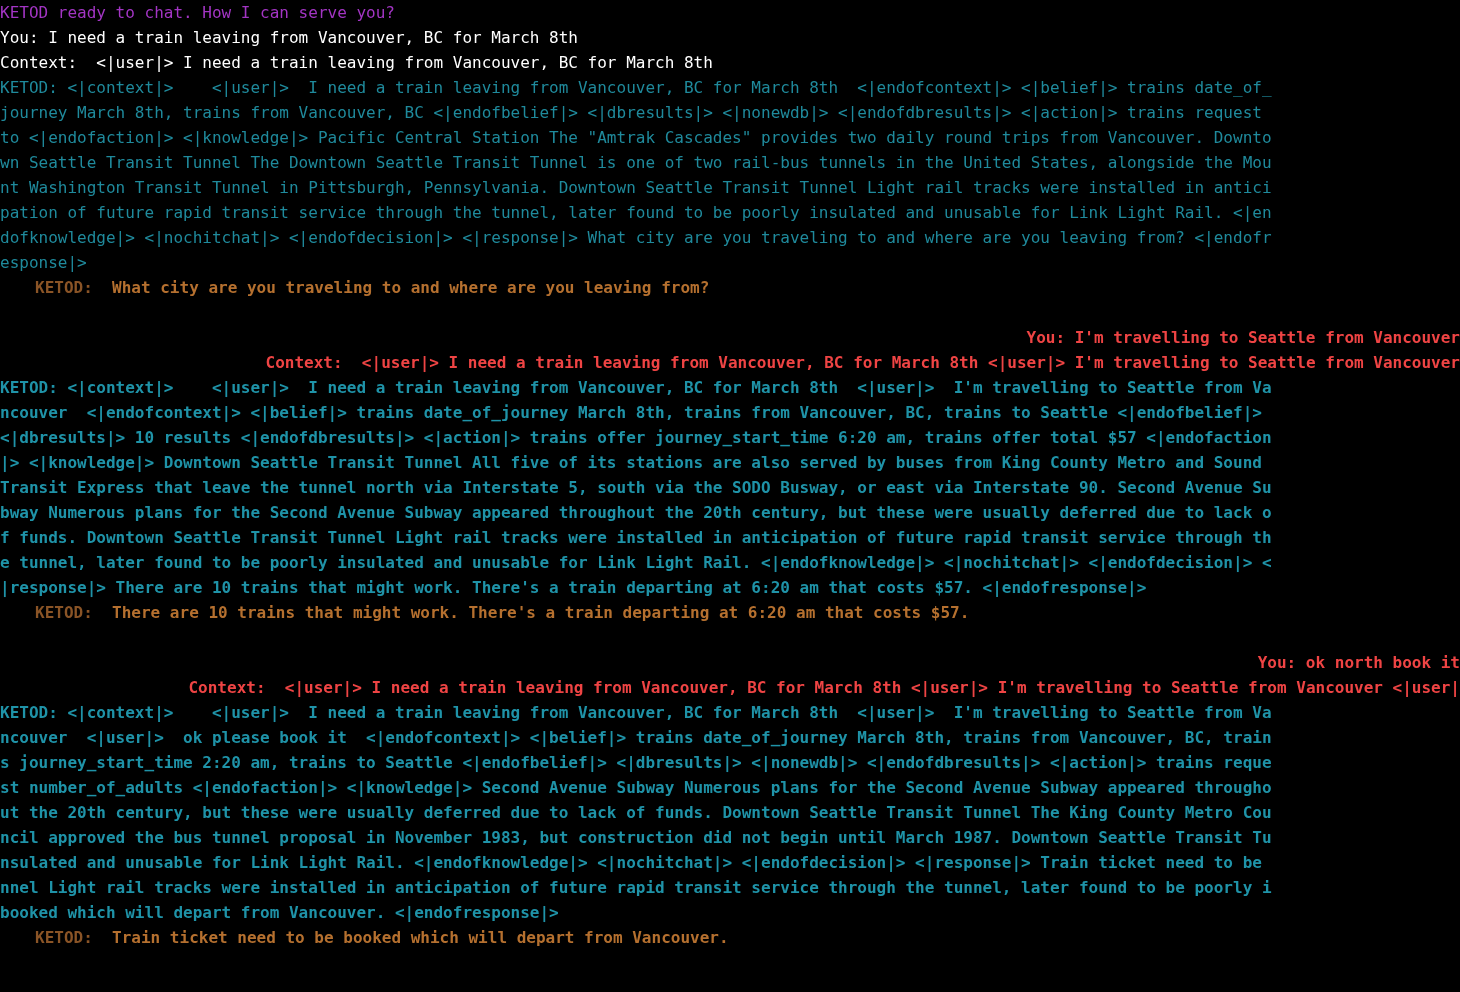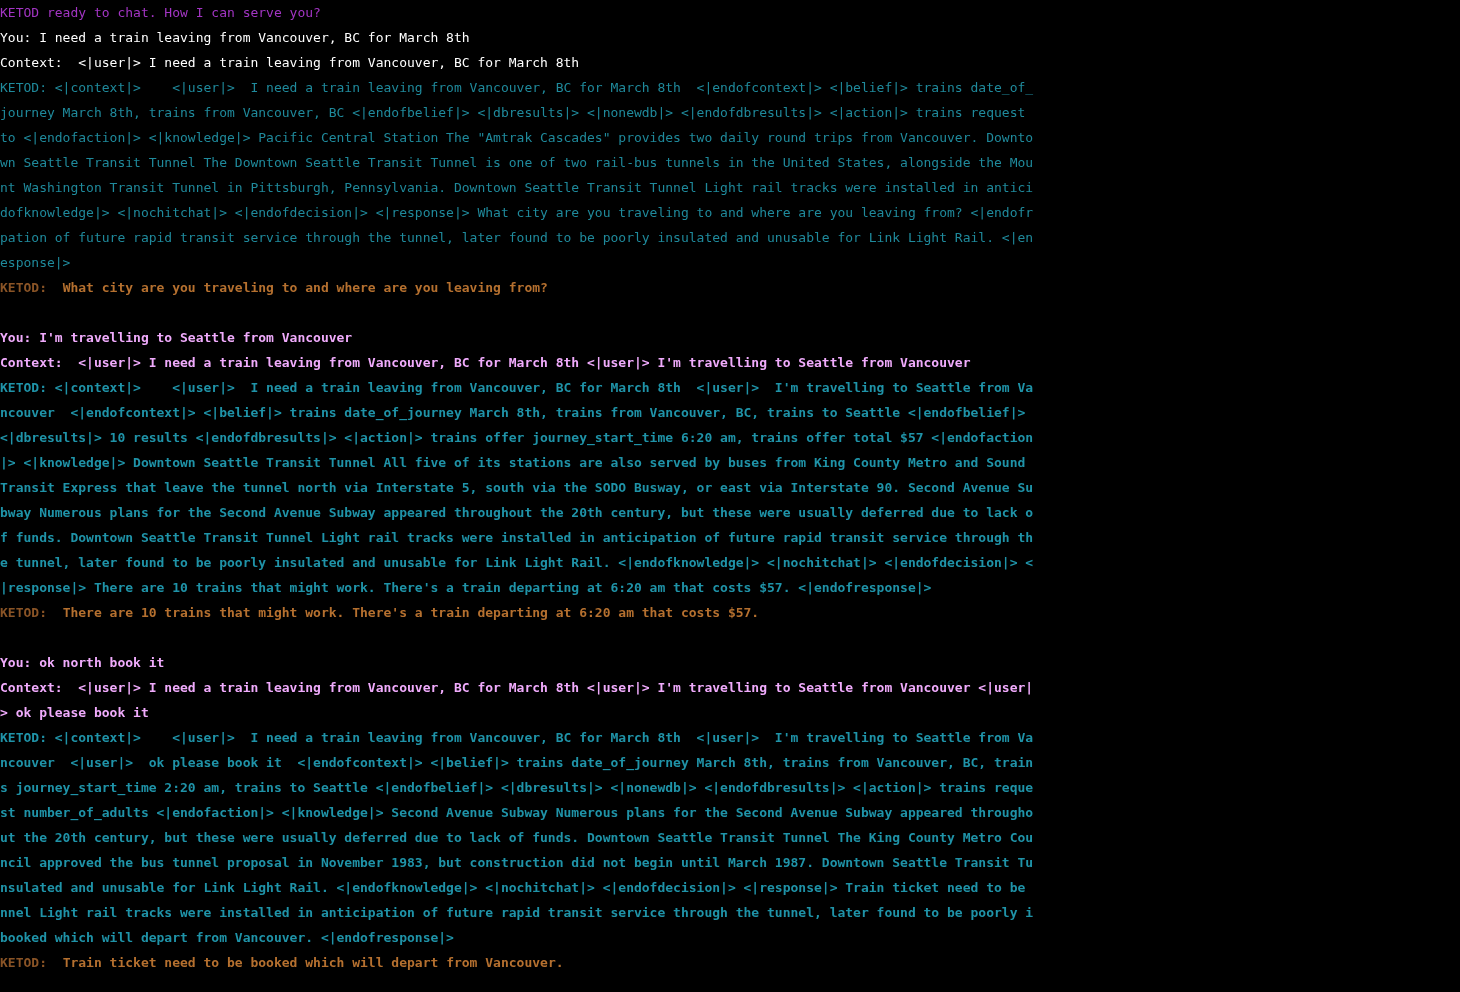--- a/index.html
+++ b/index.html
@@ -18,71 +18,70 @@
     width: 1460px;
     height: 992px;
     background: #000000;
     position: relative;
     overflow: hidden;
   }
   .line {
     display: block;
     height: 25px;
     line-height: 25px;
-    font-size: 13px;
+    font-size: 16px;
     letter-spacing: 0px;
     white-space: pre;
     margin: 0;
     padding: 0;
   }
   
   .c-greeting  { color: #a335c4; font-weight: normal; }
   .c-user      { color: #ffffff; font-weight: normal; }
-  .c-user-b    { color: #f0abfc; font-weight: bold; }
+  .c-user-b    { color: #ef4444; font-weight: bold; text-align: right; }
   .c-gen       { color: #1f8a9c; font-weight: normal; }
   .c-gen-b     { color: #1f93a8; font-weight: bold; }
   .c-resp      { color: #b5702f; font-weight: bold; }
-  .c-resp-dim  { color: #8a5426; font-weight: bold; }
+  .c-resp-dim  { color: #8a5426; font-weight: bold; margin-left: 35px; }
   .blank       { color: transparent; }
   .seg { white-space: pre; }
 </style>
 </head>
 <body>
 
 <div id="terminal">
   <div id="lines">
       <div class="line c-greeting">KETOD ready to chat. How I can serve you?</div>
       <div class="line c-user">You: I need a train leaving from Vancouver, BC for March 8th</div>
       <div class="line c-user">Context:  &lt;|user|&gt; I need a train leaving from Vancouver, BC for March 8th</div>
       <div class="line c-gen">KETOD: &lt;|context|&gt;    &lt;|user|&gt;  I need a train leaving from Vancouver, BC for March 8th  &lt;|endofcontext|&gt; &lt;|belief|&gt; trains date_of_</div>
       <div class="line c-gen">journey March 8th, trains from Vancouver, BC &lt;|endofbelief|&gt; &lt;|dbresults|&gt; &lt;|nonewdb|&gt; &lt;|endofdbresults|&gt; &lt;|action|&gt; trains request</div>
       <div class="line c-gen">to &lt;|endofaction|&gt; &lt;|knowledge|&gt; Pacific Central Station The "Amtrak Cascades" provides two daily round trips from Vancouver. Downto</div>
       <div class="line c-gen">wn Seattle Transit Tunnel The Downtown Seattle Transit Tunnel is one of two rail-bus tunnels in the United States, alongside the Mou</div>
       <div class="line c-gen">nt Washington Transit Tunnel in Pittsburgh, Pennsylvania. Downtown Seattle Transit Tunnel Light rail tracks were installed in antici</div>
+      <div class="line c-gen">pation of future rapid transit service through the tunnel, later found to be poorly insulated and unusable for Link Light Rail. &lt;|en</div>
       <div class="line c-gen">dofknowledge|&gt; &lt;|nochitchat|&gt; &lt;|endofdecision|&gt; &lt;|response|&gt; What city are you traveling to and where are you leaving from? &lt;|endofr</div>
-      <div class="line c-gen">pation of future rapid transit service through the tunnel, later found to be poorly insulated and unusable for Link Light Rail. &lt;|en</div>
       <div class="line c-gen">esponse|&gt;</div>
       <div class="line c-resp"><span class="seg c-resp-dim">KETOD:  </span><span class="seg">What city are you traveling to and where are you leaving from?</span></div>
       <div class="line blank">&nbsp;</div>
       <div class="line c-user-b">You: I'm travelling to Seattle from Vancouver</div>
       <div class="line c-user-b">Context:  &lt;|user|&gt; I need a train leaving from Vancouver, BC for March 8th &lt;|user|&gt; I'm travelling to Seattle from Vancouver</div>
       <div class="line c-gen-b">KETOD: &lt;|context|&gt;    &lt;|user|&gt;  I need a train leaving from Vancouver, BC for March 8th  &lt;|user|&gt;  I'm travelling to Seattle from Va</div>
       <div class="line c-gen-b">ncouver  &lt;|endofcontext|&gt; &lt;|belief|&gt; trains date_of_journey March 8th, trains from Vancouver, BC, trains to Seattle &lt;|endofbelief|&gt;</div>
       <div class="line c-gen-b">&lt;|dbresults|&gt; 10 results &lt;|endofdbresults|&gt; &lt;|action|&gt; trains offer journey_start_time 6:20 am, trains offer total $57 &lt;|endofaction</div>
       <div class="line c-gen-b">|&gt; &lt;|knowledge|&gt; Downtown Seattle Transit Tunnel All five of its stations are also served by buses from King County Metro and Sound</div>
       <div class="line c-gen-b">Transit Express that leave the tunnel north via Interstate 5, south via the SODO Busway, or east via Interstate 90. Second Avenue Su</div>
       <div class="line c-gen-b">bway Numerous plans for the Second Avenue Subway appeared throughout the 20th century, but these were usually deferred due to lack o</div>
       <div class="line c-gen-b">f funds. Downtown Seattle Transit Tunnel Light rail tracks were installed in anticipation of future rapid transit service through th</div>
       <div class="line c-gen-b">e tunnel, later found to be poorly insulated and unusable for Link Light Rail. &lt;|endofknowledge|&gt; &lt;|nochitchat|&gt; &lt;|endofdecision|&gt; &lt;</div>
       <div class="line c-gen-b">|response|&gt; There are 10 trains that might work. There's a train departing at 6:20 am that costs $57. &lt;|endofresponse|&gt;</div>
       <div class="line c-resp"><span class="seg c-resp-dim">KETOD:  </span><span class="seg">There are 10 trains that might work. There's a train departing at 6:20 am that costs $57.</span></div>
       <div class="line blank">&nbsp;</div>
       <div class="line c-user-b">You: ok north book it</div>
       <div class="line c-user-b">Context:  &lt;|user|&gt; I need a train leaving from Vancouver, BC for March 8th &lt;|user|&gt; I'm travelling to Seattle from Vancouver &lt;|user|</div>
-      <div class="line c-user-b">&gt; ok please book it</div>
       <div class="line c-gen-b">KETOD: &lt;|context|&gt;    &lt;|user|&gt;  I need a train leaving from Vancouver, BC for March 8th  &lt;|user|&gt;  I'm travelling to Seattle from Va</div>
       <div class="line c-gen-b">ncouver  &lt;|user|&gt;  ok please book it  &lt;|endofcontext|&gt; &lt;|belief|&gt; trains date_of_journey March 8th, trains from Vancouver, BC, train</div>
       <div class="line c-gen-b">s journey_start_time 2:20 am, trains to Seattle &lt;|endofbelief|&gt; &lt;|dbresults|&gt; &lt;|nonewdb|&gt; &lt;|endofdbresults|&gt; &lt;|action|&gt; trains reque</div>
       <div class="line c-gen-b">st number_of_adults &lt;|endofaction|&gt; &lt;|knowledge|&gt; Second Avenue Subway Numerous plans for the Second Avenue Subway appeared througho</div>
       <div class="line c-gen-b">ut the 20th century, but these were usually deferred due to lack of funds. Downtown Seattle Transit Tunnel The King County Metro Cou</div>
       <div class="line c-gen-b">ncil approved the bus tunnel proposal in November 1983, but construction did not begin until March 1987. Downtown Seattle Transit Tu</div>
       <div class="line c-gen-b">nsulated and unusable for Link Light Rail. &lt;|endofknowledge|&gt; &lt;|nochitchat|&gt; &lt;|endofdecision|&gt; &lt;|response|&gt; Train ticket need to be</div>
       <div class="line c-gen-b">nnel Light rail tracks were installed in anticipation of future rapid transit service through the tunnel, later found to be poorly i</div>
       <div class="line c-gen-b">booked which will depart from Vancouver. &lt;|endofresponse|&gt;</div>
       <div class="line c-resp"><span class="seg c-resp-dim">KETOD:  </span><span class="seg">Train ticket need to be booked which will depart from Vancouver.</span></div>

